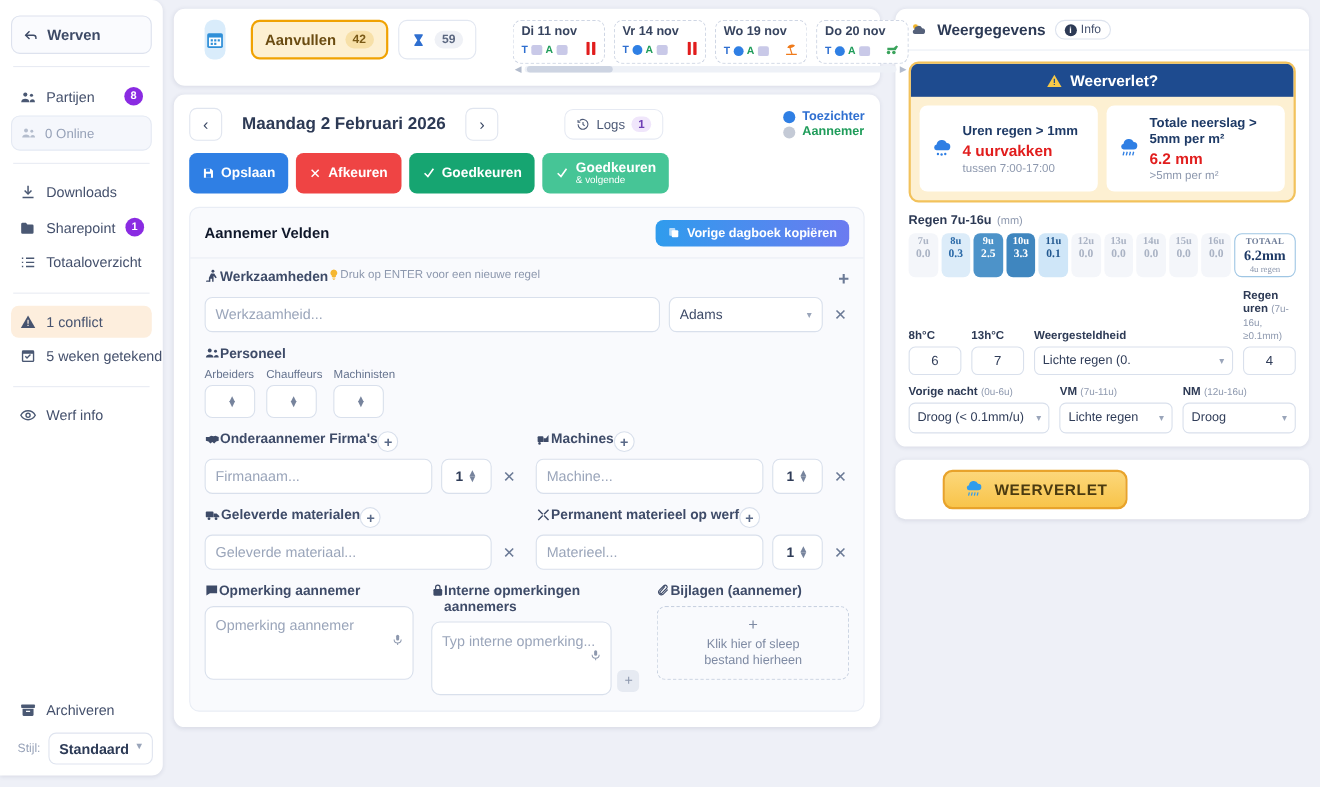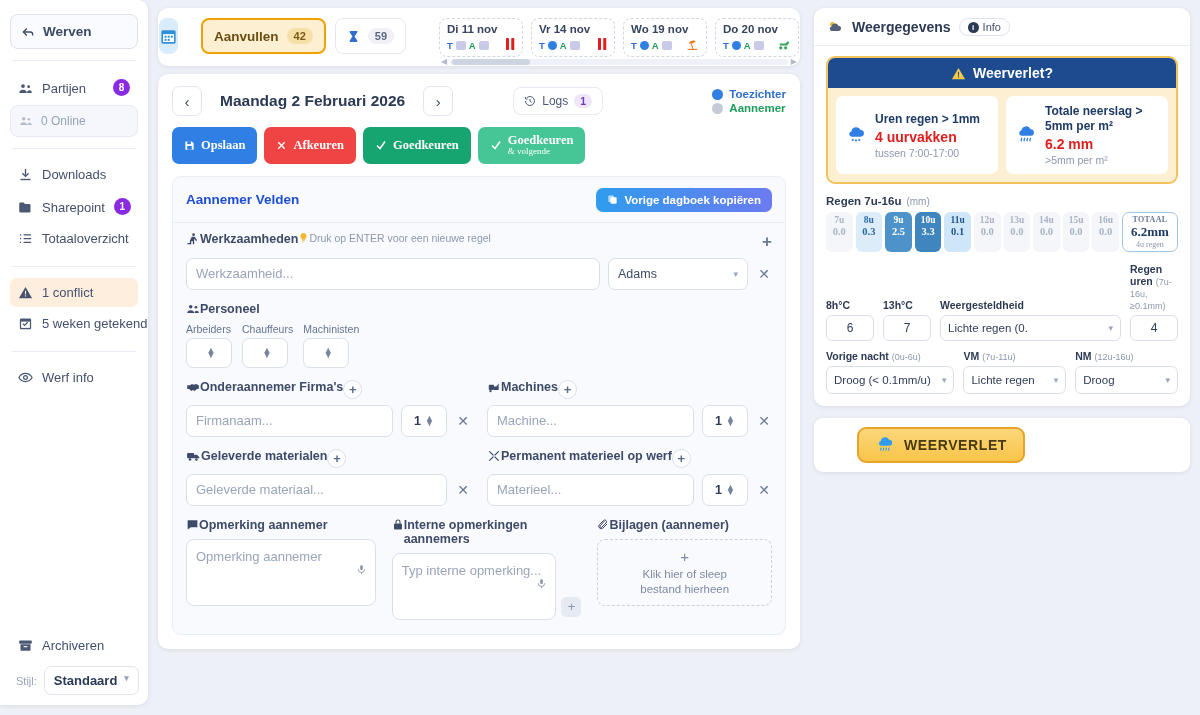--- a/index.html
+++ b/index.html
@@ -55,21 +55,21 @@
   }
   .ic { display: inline-flex; align-items: center; justify-content: center; flex: none; }
 
   
   .center { width: 660px; flex: none; padding: 8px 8px 0 10px; }
   .card {
     background: #fff; border-radius: 10px;
     box-shadow: 0 1px 4px rgba(40,50,90,.10);
   }
   
-  .toolbar { display: flex; align-items: flex-start; padding: 10px 8px 6px 1px; height: 58px; }
+  .toolbar { display: flex; align-items: flex-start; padding: 10px 8px 6px 28px; height: 70px; }
   .cal-btn {
     width: 44px; height: 36px; border-radius: 8px; background: #d9ecfb;
     display: flex; align-items: center; justify-content: center;
   }
   .tb-sep { width: 1px; align-self: stretch; background: #e6eaf3; margin: 2px 11px 2px 12px; }
   .pill {
     display: flex; align-items: center; gap: 8px; height: 36px;
     border-radius: 8px; padding: 0 11px; font-size: 13.5px; font-weight: 700;
   }
   .pill-aanv { background: #fdf0d2; border: 2px solid #f0a202; color: #6b4c12; }
@@ -109,35 +109,35 @@
     font-size: 12px; color: #4d5a77; background: #fff;
   }
   .logs-cnt { background: #f0e6fb; color: #6f3fb5; border-radius: 8px; padding: 1px 6px; font-size: 10.5px; font-weight: 700; }
   .legend { margin-left: auto; }
   .legend-row { display: flex; align-items: center; gap: 6px; font-size: 11.5px; font-weight: 600; }
   .legend-row.a { margin-top: 2px; }
   .lg-blue { color: #2f6fd0; } .lg-green { color: #1f9c5a; }
   .act-row { display: flex; gap: 7px; margin-top: 11px; }
   .abtn {
     display: flex; align-items: center; gap: 6px; border-radius: 7px;
-    padding: 7px 12px; font-size: 12.5px; font-weight: 700; color: #fff; font-family: Liberation Serif, serif;
+    padding: 7px 12px; font-size: 12.5px; font-weight: 700; color: #fff;
   }
   .b-save { background: #2f7fe4; }
   .b-rej { background: #ef4444; }
   .b-appr { background: #16a571; }
   .b-appr2 { background: #46c596; line-height: 1.05; }
   .b-appr2 .sub { display: block; font-size: 9px; font-weight: 400; }
 
   
   .panel {
     margin-top: 12px; background: #f9fafd; border: 1px solid #e9edf5;
     border-radius: 9px; padding: 11px 13px 14px 13px;
   }
   .panel-head { display: flex; align-items: center; }
-  .panel-title { font-size: 13.5px; color: #1d4ed8; font-weight: 600; }
+  .panel-title { font-size: 13.5px; color: #0f172a; font-weight: 600; }
   .copy-btn {
     margin-left: auto; display: flex; align-items: center; gap: 6px;
     background: linear-gradient(90deg,#2f9ced,#6b7bf0); color: #fff;
     border-radius: 7px; padding: 6px 11px; font-size: 11.5px; font-weight: 700;
   }
   .panel-div { height: 1px; background: #e9edf5; margin: 10px -13px 9px -13px; }
   .fl { display: flex; align-items: flex-start; gap: 0; font-size: 12.5px; color: #3e4b68; font-weight: 600; }
   .hint { font-size: 10.5px; color: #8d98ae; font-weight: 400; }
   .plus-circ {
     width: 19px; height: 19px; border-radius: 50%; border: 1px solid #d9e0ec;

